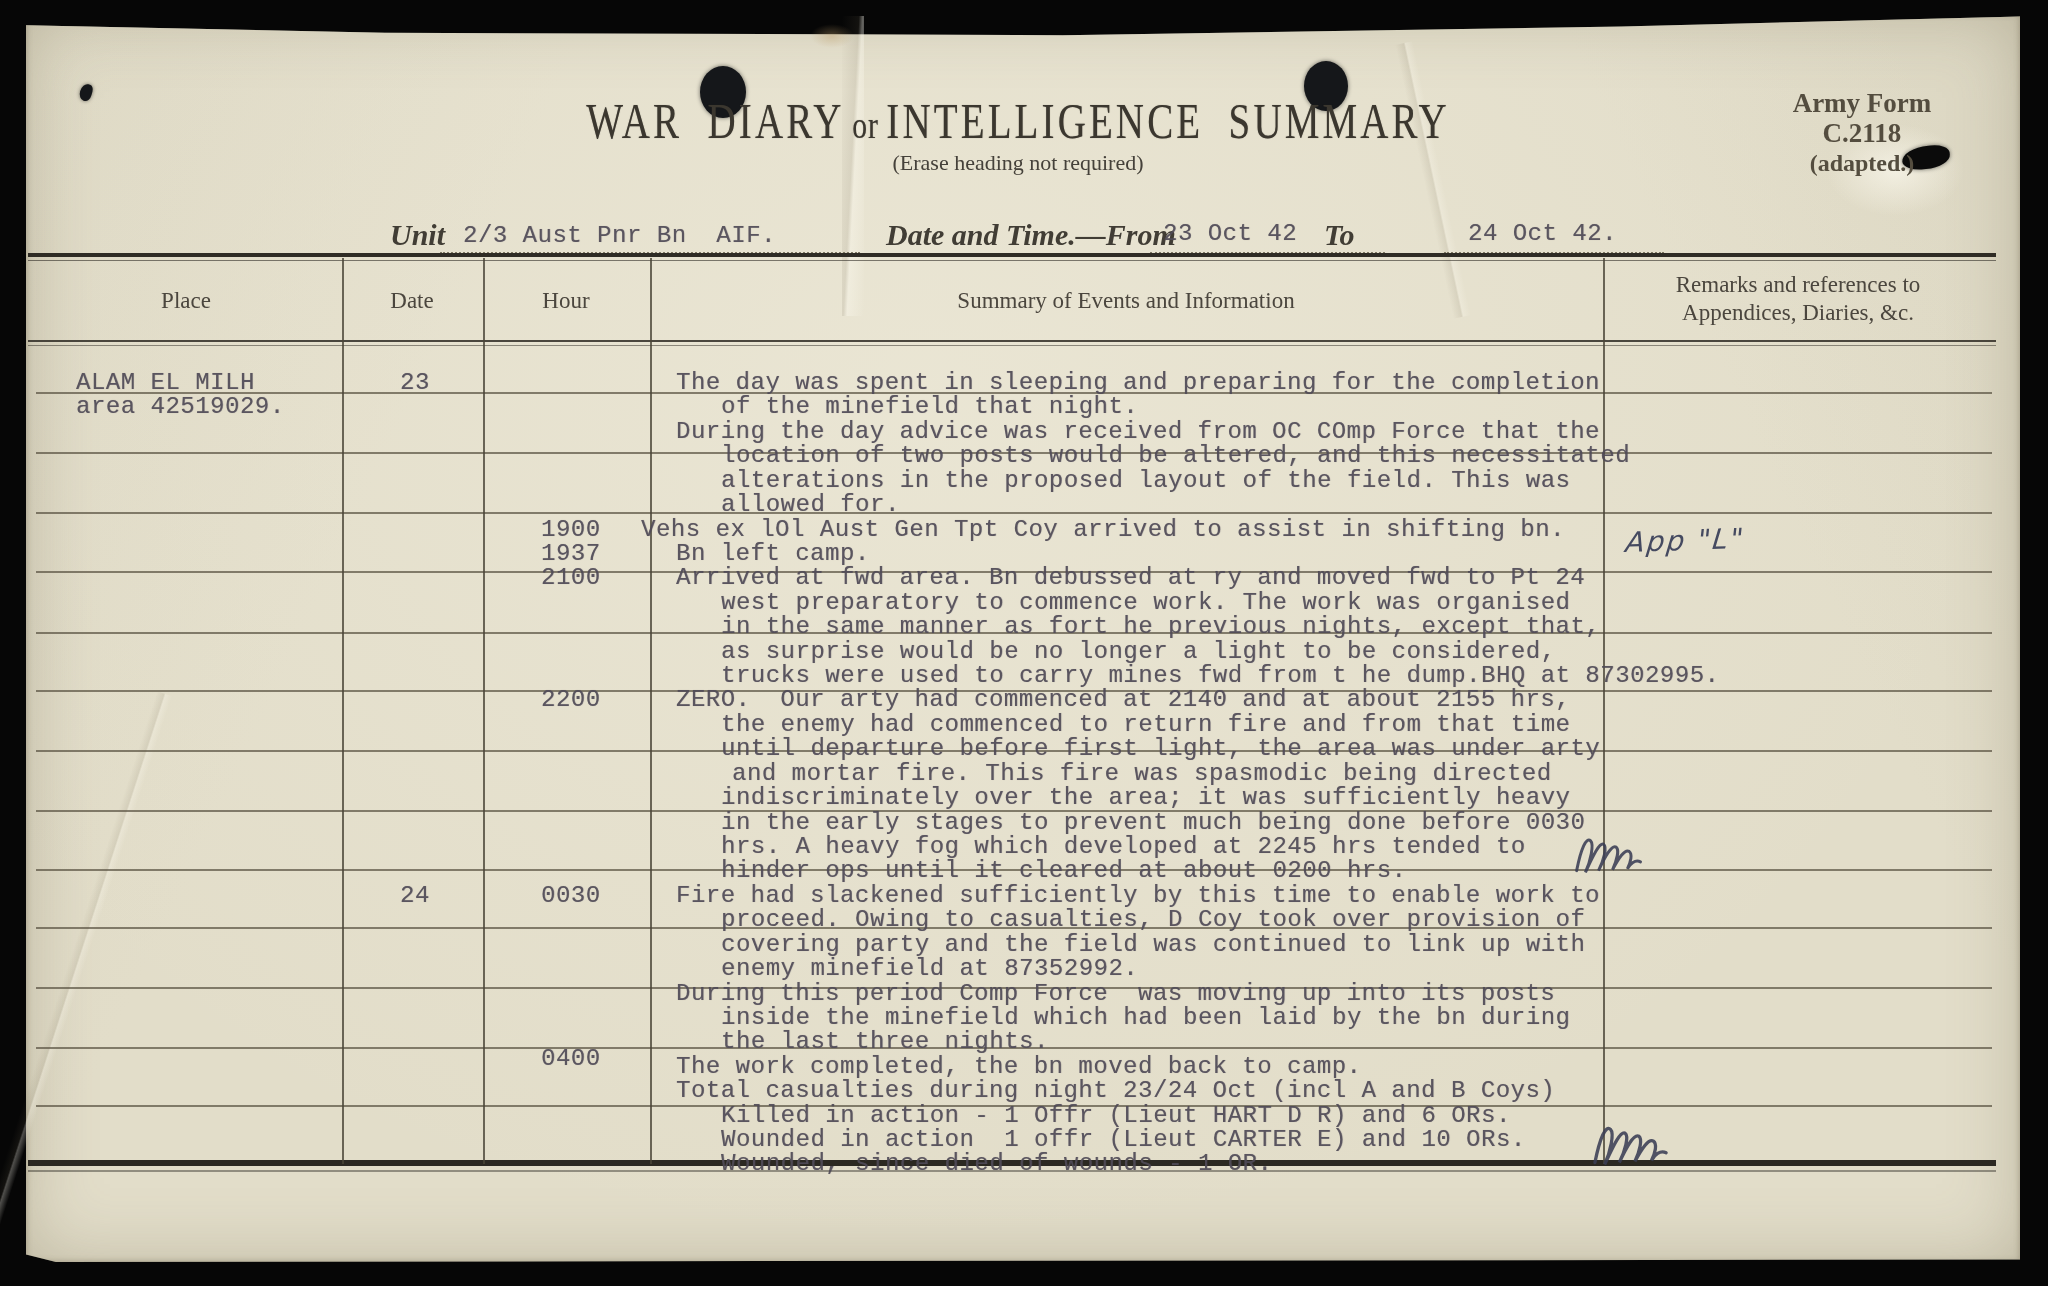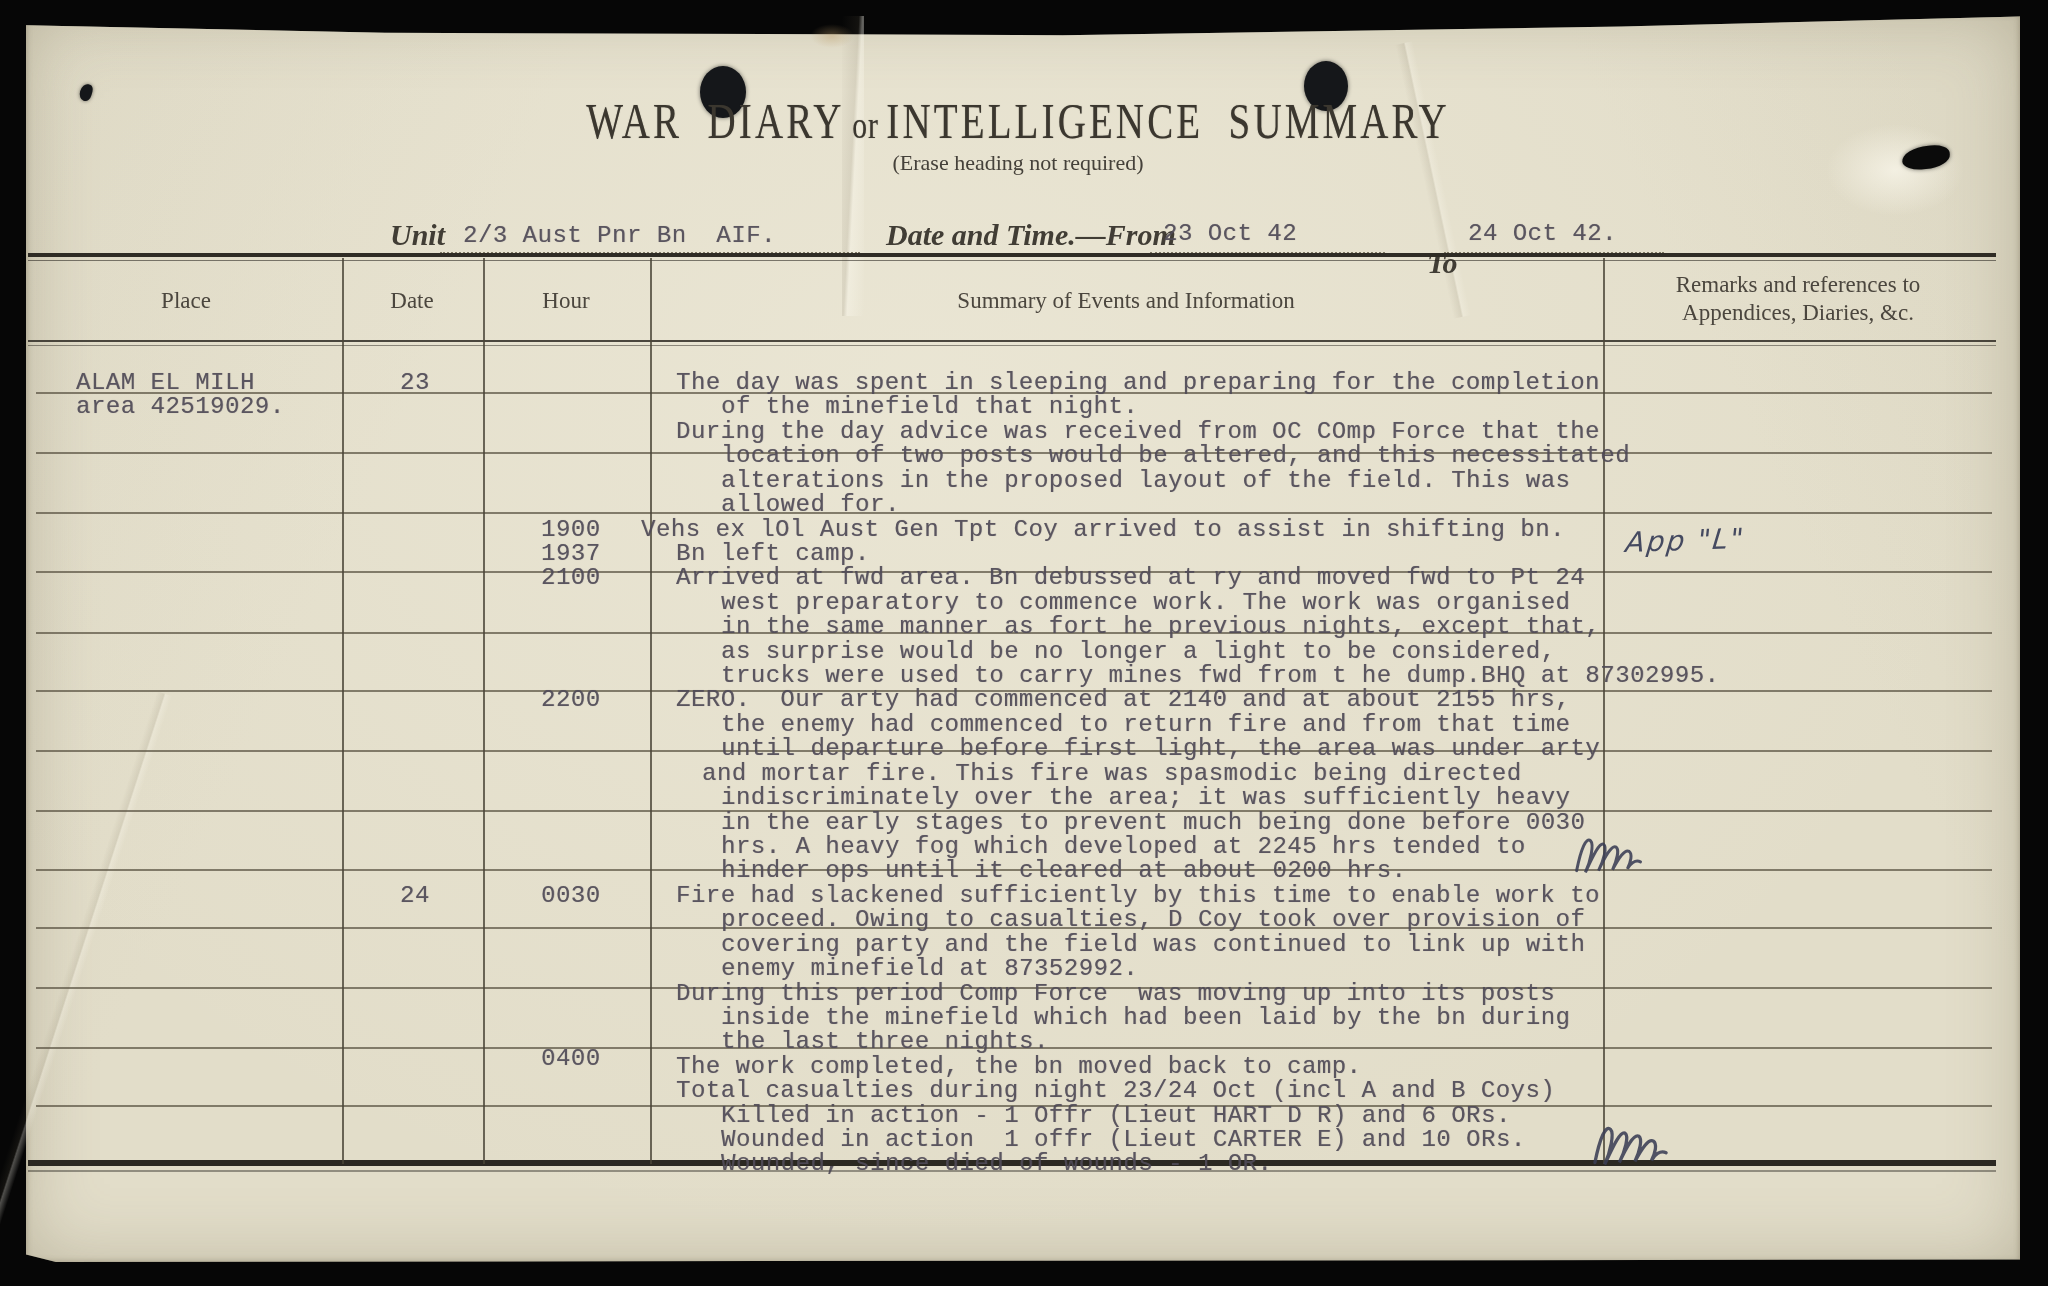--- a/index.html
+++ b/index.html
@@ -50,33 +50,37 @@
     <div class="hole" style="left:700px;top:66px;width:46px;height:52px;"></div>
     <div class="hole" style="left:1304px;top:61px;width:44px;height:50px;"></div>
     <div class="hole" style="left:80px;top:84px;width:12px;height:17px;transform:rotate(15deg);border-radius:60% 40% 50% 55%;"></div>
     <div class="crease" style="left:1820px;top:120px;width:150px;height:100px;background:radial-gradient(ellipse at 50% 50%, rgba(248,245,233,.8), rgba(248,245,233,0) 65%);"></div>
     <div class="hole" style="left:1902px;top:146px;width:48px;height:23px;transform:rotate(-6deg);border-radius:60% 40% 55% 45%;background:#0b0b0b;"></div>
     <div class="crease" style="left:842px;top:16px;width:22px;height:300px;background:linear-gradient(93deg, rgba(0,0,0,0) 0%, rgba(110,100,80,.13) 45%, rgba(252,250,240,.38) 55%, rgba(0,0,0,0) 100%);"></div>
     <div class="crease" style="left:70px;top:680px;width:16px;height:560px;transform:rotate(18deg);background:linear-gradient(90deg, rgba(0,0,0,0), rgba(115,105,82,.12) 48%, rgba(250,247,236,.3) 58%, rgba(0,0,0,0));"></div>
     <div class="crease" style="left:1424px;top:40px;width:18px;height:280px;transform:rotate(-12deg);background:linear-gradient(90deg, rgba(0,0,0,0), rgba(115,105,82,.12) 48%, rgba(250,247,236,.3) 58%, rgba(0,0,0,0));"></div>
     <div class="crease" style="left:810px;top:24px;width:44px;height:24px;background:radial-gradient(ellipse, rgba(188,156,104,.4), rgba(188,156,104,0) 70%);"></div>
 
+    <div class="formno">
+      <div>Army Form C.2118</div>
+      <div style="font-size:24px;">(adapted.)</div>
+    </div>
 
     <div class="title-wrap">
       <span>WAR DIARY</span><span class="title-or">or</span><span>INTELLIGENCE SUMMARY</span>
     </div>
     <div class="subtitle">(Erase heading not required)</div>
 
     <div class="lbl" style="left:390px;top:218px;">Unit</div>
     <div class="typed" style="left:463px;top:224px;">2/3 Aust Pnr Bn  AIF.</div>
     <div class="dots" style="left:440px;top:250px;width:420px;"></div>
     <div class="lbl" style="left:886px;top:218px;">Date and Time.—From</div>
     <div class="typed" style="left:1163px;top:222px;">23 Oct 42</div>
     <div class="dots" style="left:1150px;top:250px;width:235px;"></div>
-    <div class="lbl" style="left:1427px;top:218px;margin-top:28px;">To</div>
+    <div class="lbl" style="left:1324px;top:218px;">To</div>
     <div class="typed" style="left:1468px;top:222px;">24 Oct 42.</div>
     <div class="dots" style="left:1444px;top:250px;width:220px;"></div>
 
     <div class="hthick" style="left:28px;top:253px;width:1968px;height:4px;"></div>
     <div class="hthick" style="left:28px;top:260px;width:1968px;height:1px;opacity:.6;"></div>
     <div class="hthick" style="left:28px;top:340px;width:1968px;height:2px;opacity:.85;"></div>
     <div class="hthick" style="left:28px;top:345px;width:1968px;height:1px;opacity:.5;"></div>
     <div class="hthick" style="left:28px;top:1160px;width:1968px;height:6px;background:#2c2922;"></div>
     <div class="hthick" style="left:28px;top:1170px;width:1968px;height:2px;opacity:.45;"></div>
 
@@ -126,21 +130,21 @@
         <div class="typed" style="left: 641px; top: 518px; text-align: right;">Vehs ex lOl Aust Gen Tpt Coy arrived to assist in shifting bn.</div>
         <div class="typed" style="left: 676px; top: 542px;">Bn left camp.</div>
         <div class="typed" style="left: 676px; top: 566px;">Arrived at fwd area. Bn debussed at ry and moved fwd to Pt 24</div>
         <div class="typed" style="left: 721px; top: 591px;">west preparatory to commence work. The work was organised</div>
         <div class="typed" style="left: 721px; top: 615px;">in the same manner as fort he previous nights, except that,</div>
         <div class="typed" style="left: 721px; top: 640px;">as surprise would be no longer a light to be considered,</div>
         <div class="typed" style="left: 721px; top: 664px;">trucks were used to carry mines fwd from t he dump.BHQ at 87302995.</div>
         <div class="typed" style="left: 676px; top: 688px;">ZERO.  Our arty had commenced at 2140 and at about 2155 hrs,</div>
         <div class="typed" style="left: 721px; top: 713px;">the enemy had commenced to return fire and from that time</div>
         <div class="typed" style="left: 721px; top: 737px;">until departure before first light, the area was under arty</div>
-        <div class="typed" style="left: 702px; top: 762px;">and mortar fire. This fire was spasmodic being directed</div>
+        <div class="typed" style="left: 732px; top: 762px;">and mortar fire. This fire was spasmodic being directed</div>
         <div class="typed" style="left: 721px; top: 786px;">indiscriminately over the area; it was sufficiently heavy</div>
         <div class="typed" style="left: 721px; top: 811px;">in the early stages to prevent much being done before 0030</div>
         <div class="typed" style="left: 721px; top: 835px;">hrs. A heavy fog which developed at 2245 hrs tended to</div>
         <div class="typed" style="left: 721px; top: 859px;">hinder ops until it cleared at about 0200 hrs.</div>
         <div class="typed" style="left: 676px; top: 884px;">Fire had slackened sufficiently by this time to enable work to</div>
         <div class="typed" style="left: 721px; top: 908px;">proceed. Owing to casualties, D Coy took over provision of</div>
         <div class="typed" style="left: 721px; top: 933px;">covering party and the field was continued to link up with</div>
         <div class="typed" style="left: 721px; top: 957px;">enemy minefield at 87352992.</div>
         <div class="typed" style="left: 676px; top: 982px;">During this period Comp Force  was moving up into its posts</div>
         <div class="typed" style="left: 721px; top: 1006px;">inside the minefield which had been laid by the bn during</div>

